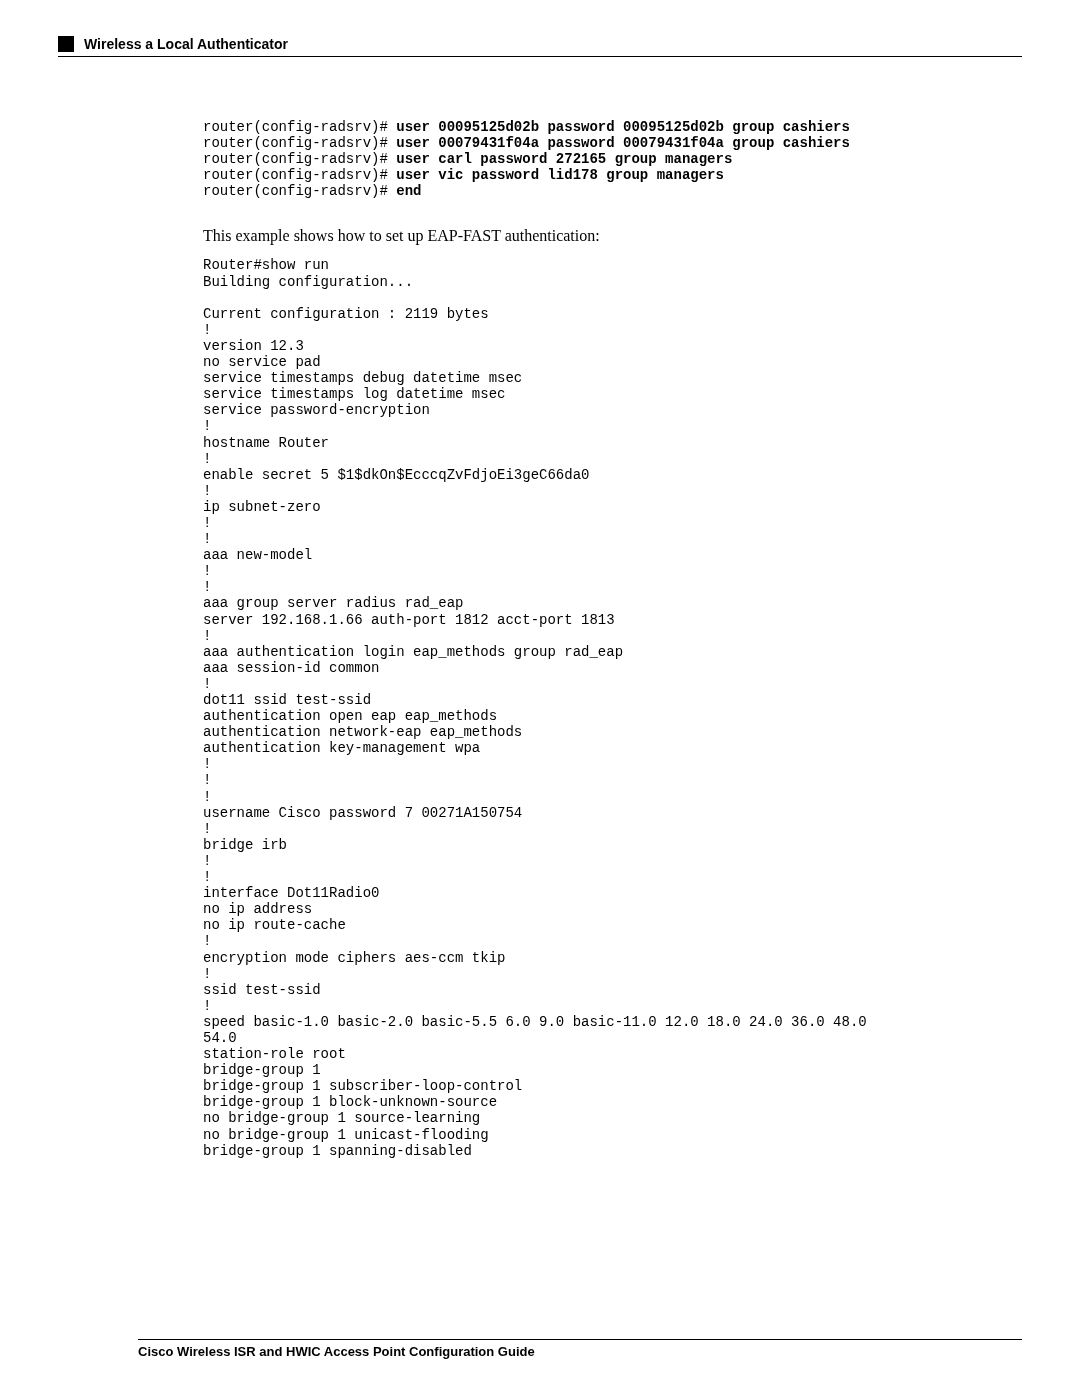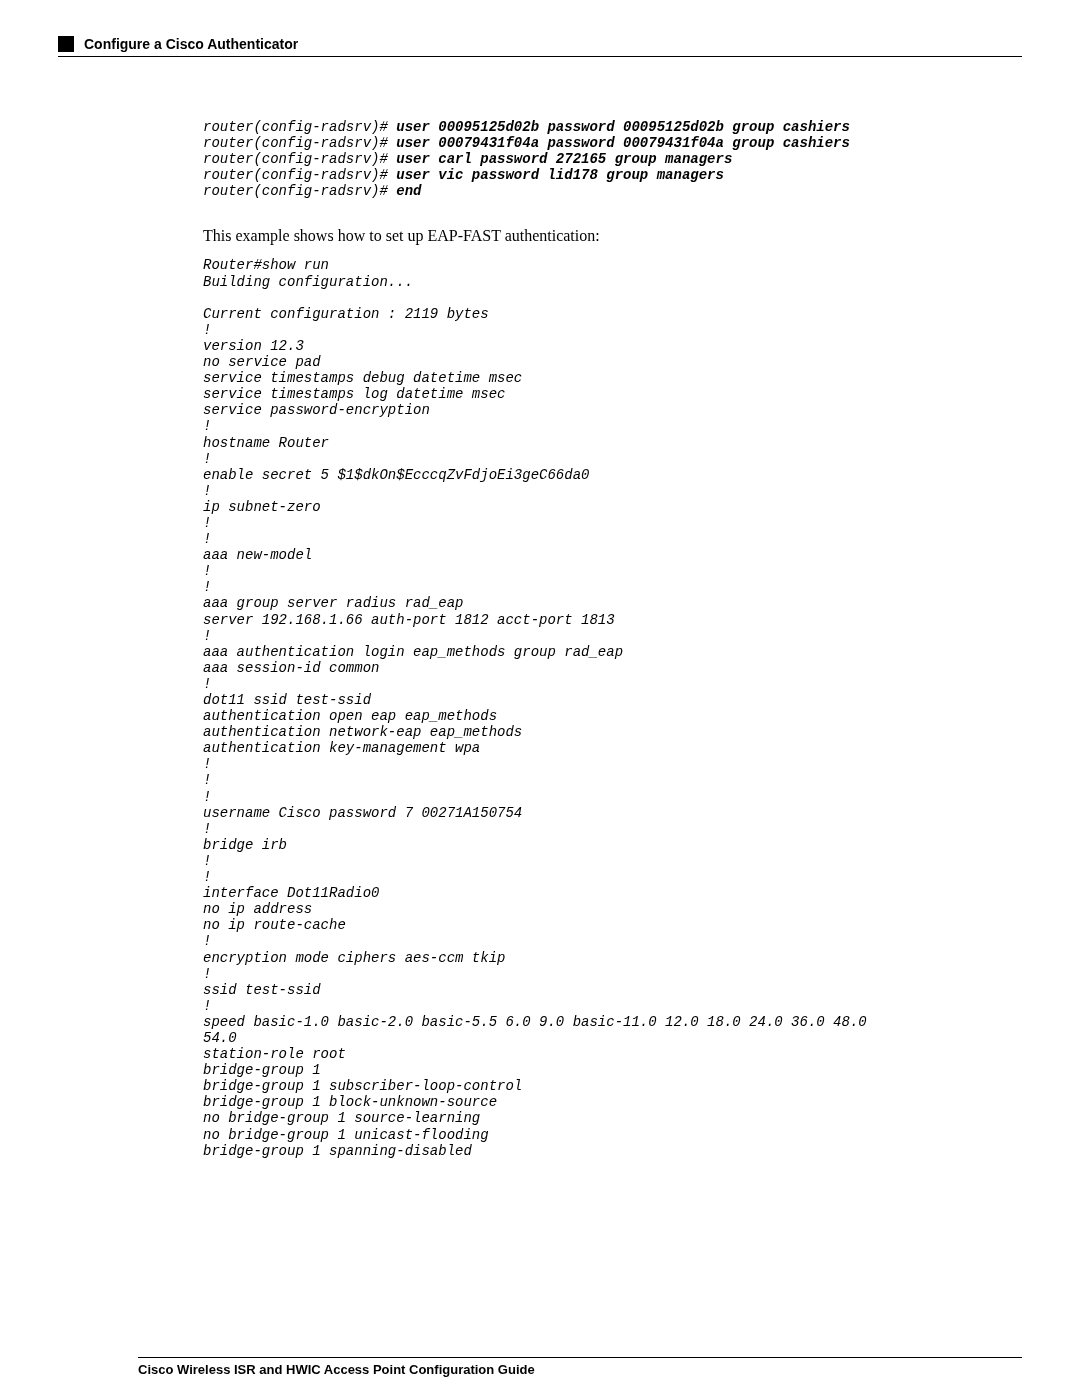--- a/index.html
+++ b/index.html
@@ -58,35 +58,34 @@
   .content {
     padding-left: 145px;
     padding-top: 62px;
   }
   .code-block {
     font-family: "Courier New", Courier, monospace;
     font-size: 14px;
     line-height: 1.15;
     white-space: pre;
     margin: 0;
-    font-style: italic;
   }
   .code-bold {
     font-weight: bold;
   }
   .narrative {
     font-family: "Times New Roman", Times, serif;
     font-size: 16px;
     margin: 28px 0 12px 0;
   }
   .footer {
     position: absolute;
     left: 58px;
     right: 58px;
-    bottom: 20px;
+    bottom: 38px;
   }
   .footer-rule {
     border: none;
     border-top: 1.5px solid #000;
     margin: 0 0 4px 0;
     width: 100%;
     margin-left: 80px;
     width: calc(100% - 80px);
   }
   .footer-top {
@@ -128,21 +127,21 @@
   }
 </style>
 </head>
 <body>
 
 <div class="page">
 
   <div class="header-row">
     <div class="header-left">
       <span class="black-box"></span>
-      <span>Configure a Cisco Authenticator</span>
+      <span>Wireless a Local Authenticator</span>
     </div>
   </div>
   <hr class="header-rule">
 
   <div class="content">
     <pre class="code-block"><span>router(config-radsrv)# </span><span class="code-bold">user 00095125d02b password 00095125d02b group cashiers</span>
 <span>router(config-radsrv)# </span><span class="code-bold">user 00079431f04a password 00079431f04a group cashiers</span>
 <span>router(config-radsrv)# </span><span class="code-bold">user carl password 272165 group managers</span>
 <span>router(config-radsrv)# </span><span class="code-bold">user vic password lid178 group managers</span>
 <span>router(config-radsrv)# </span><span class="code-bold">end</span></pre>

